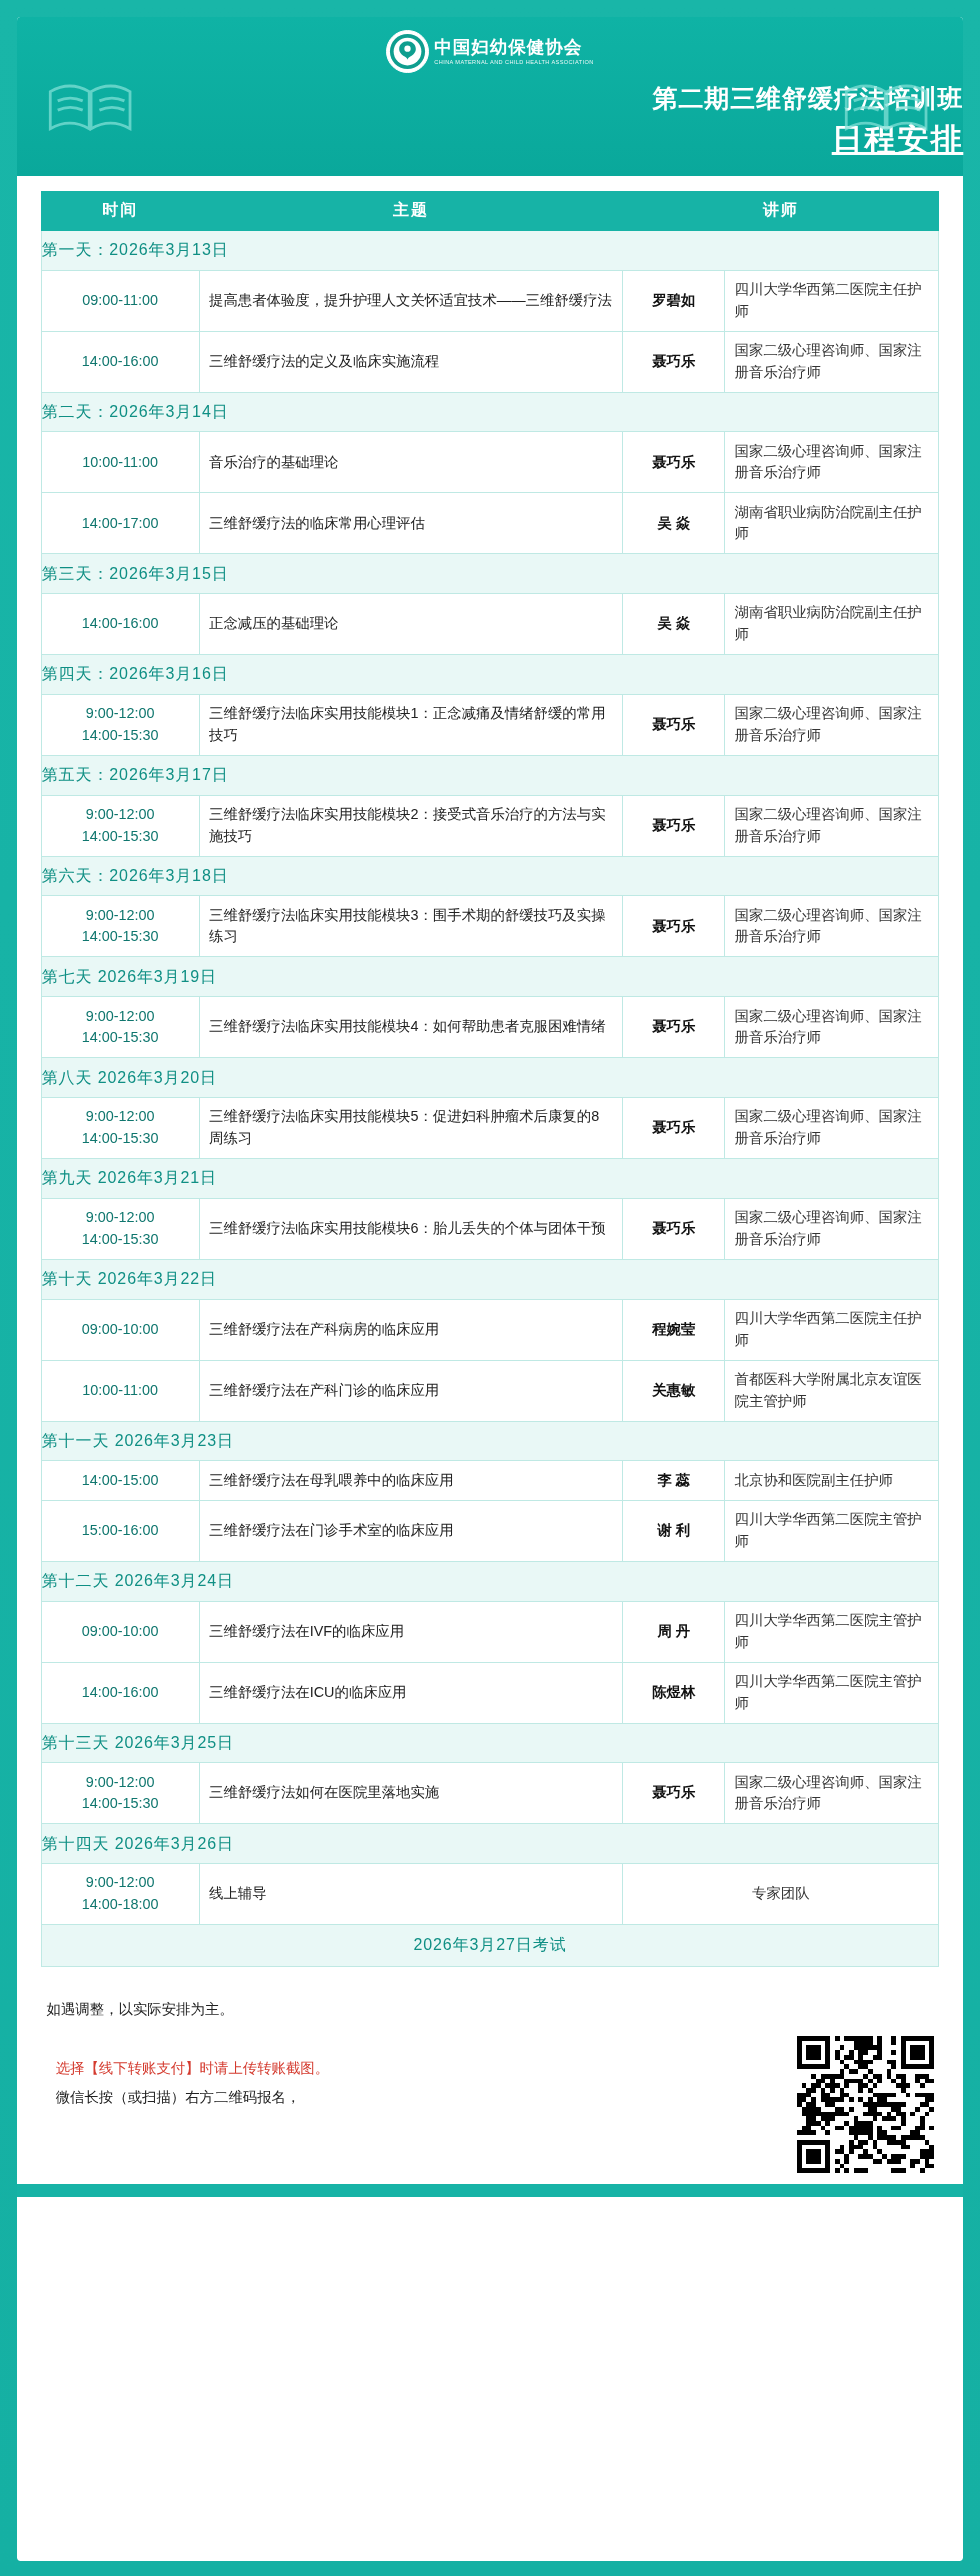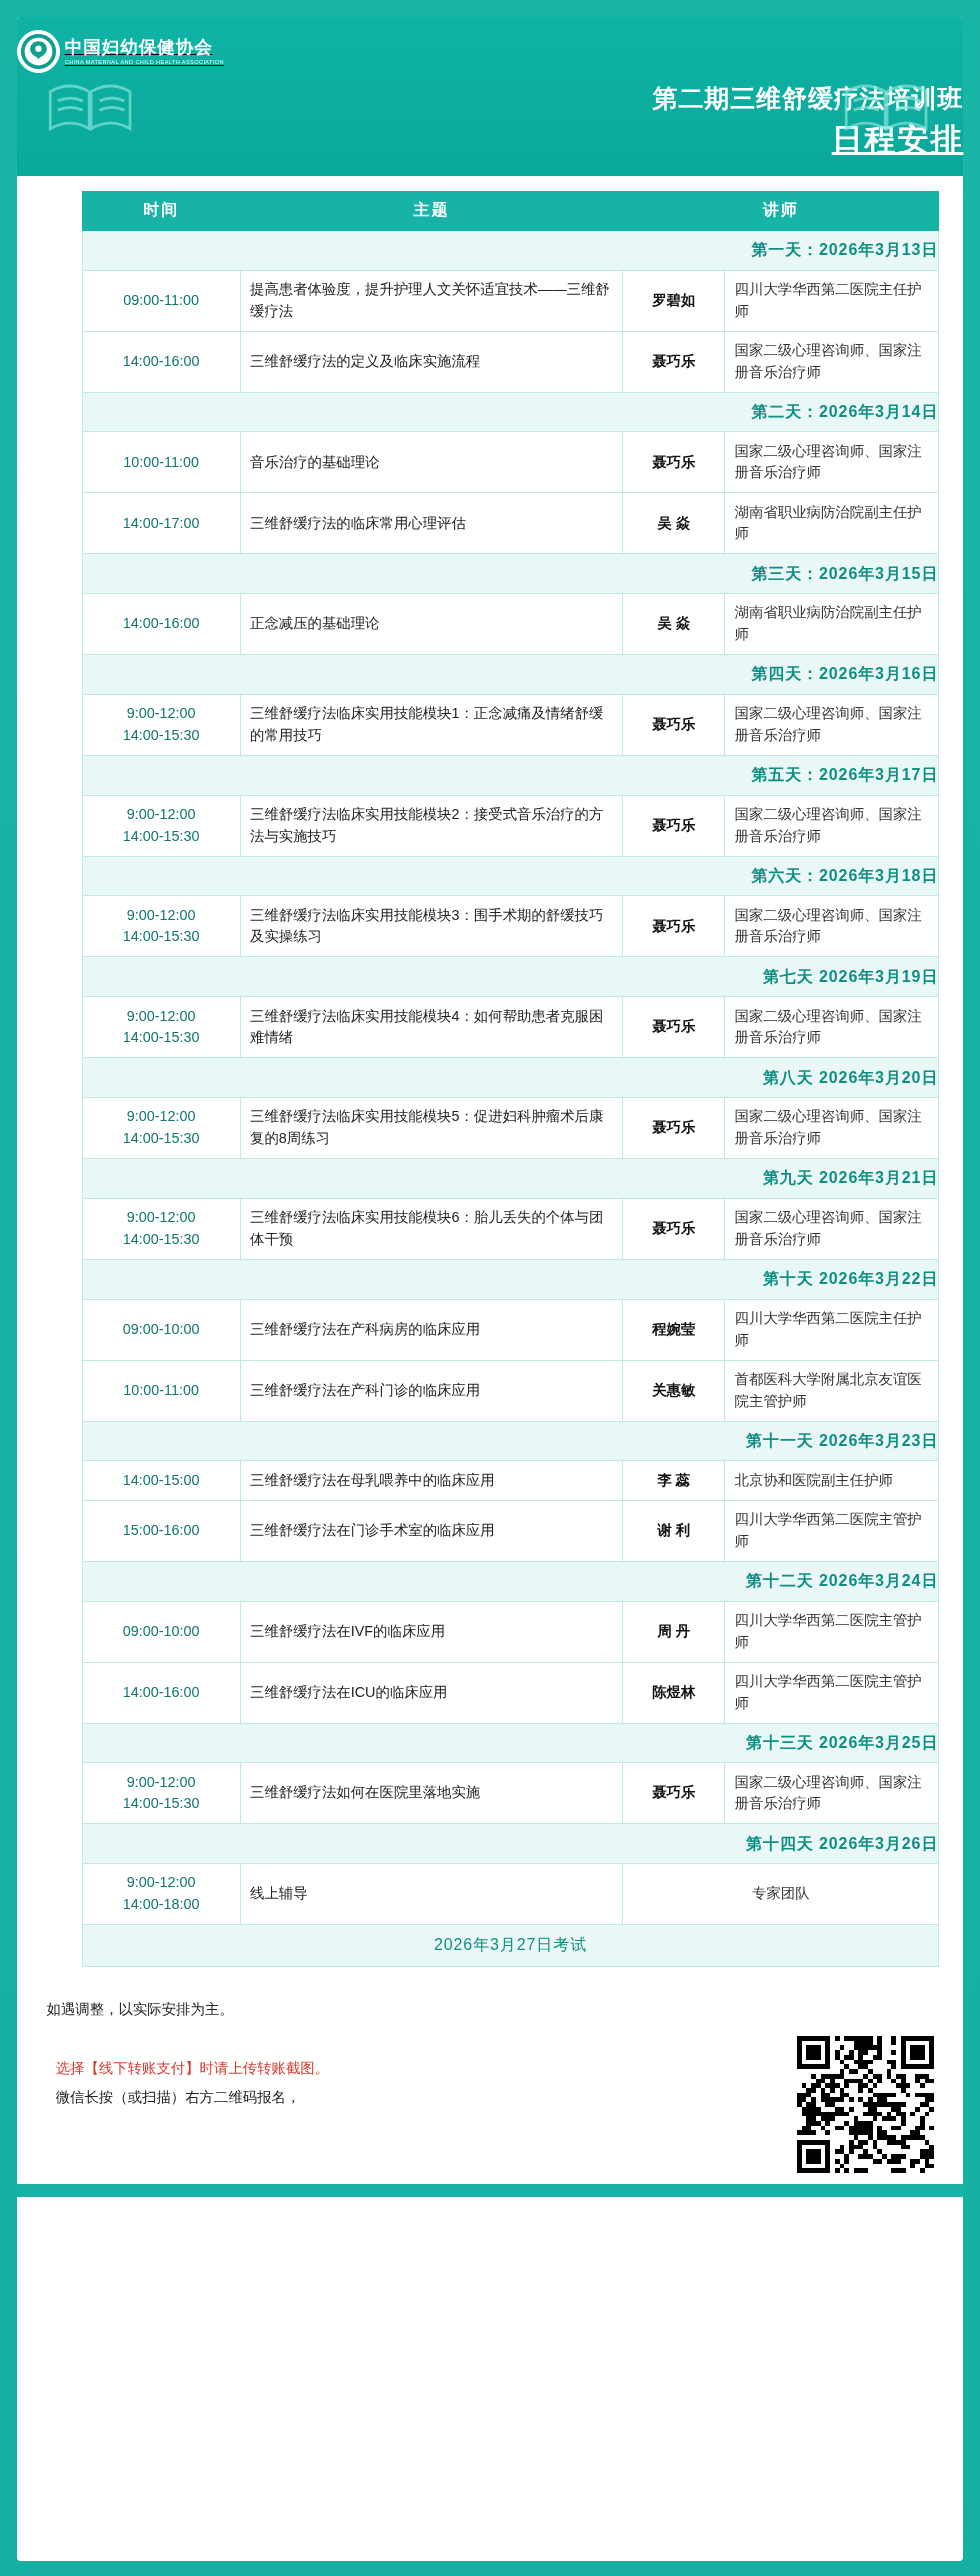--- a/index.html
+++ b/index.html
@@ -24,24 +24,24 @@
   }
   
   .header {
     background:linear-gradient(180deg,#0fb3a5 0%, #0aa89b 100%);
     padding:13px 0 15px 0;
     position:relative;
     border-radius:3.7px 3.7px 0 0;
   }
   .logo-row {
     display:flex;
+    justify-content:center;
     align-items:center;
     gap:5px;
     margin-bottom:7.4px;
-    text-decoration:underline;
   }
   .logo-badge {
     width:43px;height:43px;border-radius:50%;
     background:#ffffff;
     display:flex;align-items:center;justify-content:center;
     border:1.9px solid #ffffff;
   }
   .logo-badge svg { display:block; }
   .logo-text { text-align:left; color:#ffffff; }
   .logo-text .cn { font-size:17.6px; font-weight:bold; letter-spacing:0.9px; line-height:1.1; }
@@ -53,40 +53,40 @@
   .title-sub {
     text-align:right;color:#ffffff;font-size:31px;font-weight:bold;
     letter-spacing:1.9px;line-height:1.4;text-decoration:underline;
   }
   .book-left, .book-right {
     position:absolute; top:54px; width:102px; height:69px; opacity:.75;
   }
   .book-left { left:24px; }
   .book-right { right:24px; }
   
-  .table-wrap { padding:15px 24px 14px 24px;margin-left:41px; }
+  .table-wrap { padding:15px 24px 14px 24px; }
   table { width:100%; border-collapse:collapse; table-layout:fixed; }
   col.c-time  { width:158px; }
   col.c-topic { width:auto; }
   col.c-name  { width:102px; }
   col.c-org   { width:214px; }
   th {
     background:#17b3a6;color:#ffffff;font-size:16px;font-weight:bold;
     padding:8.4px 0;border:0.9px solid #17b3a6;text-align:center;letter-spacing:1.9px;
   }
   td {
     border:0.9px solid #bfe9e4;font-size:14.4px;color:#222222;
     padding:8.4px 9.3px;line-height:1.5;vertical-align:middle;
   }
   td.time { text-align:center;white-space:pre-line;color:#0f766e; }
   td.topic { text-align:left; }
   td.name { text-align:center;font-weight:bold;color:#111; }
   td.org { text-align:left;color:#333; }
   tr.day td {
-    background:#e9f8f6;text-align:right;font-weight:bold;color:#0f8f84;
+    background:#e9f8f6;text-align:left;font-weight:normal;color:#0f8f84;
     font-size:16px;letter-spacing:0.9px;padding:7.4px 0;
   }
   tr.exam td {
     background:#e9f8f6;text-align:center;font-weight:normal;color:#0f8f84;
     font-size:16px;letter-spacing:0.9px;padding:8.4px 0;
   }
   td.center { text-align:center; }
   
   .footer { padding:15px 28px 9.3px 28px; }
   .note { font-size:14.4px;color:#222;margin:3.7px 0 16.7px 1.9px; }

